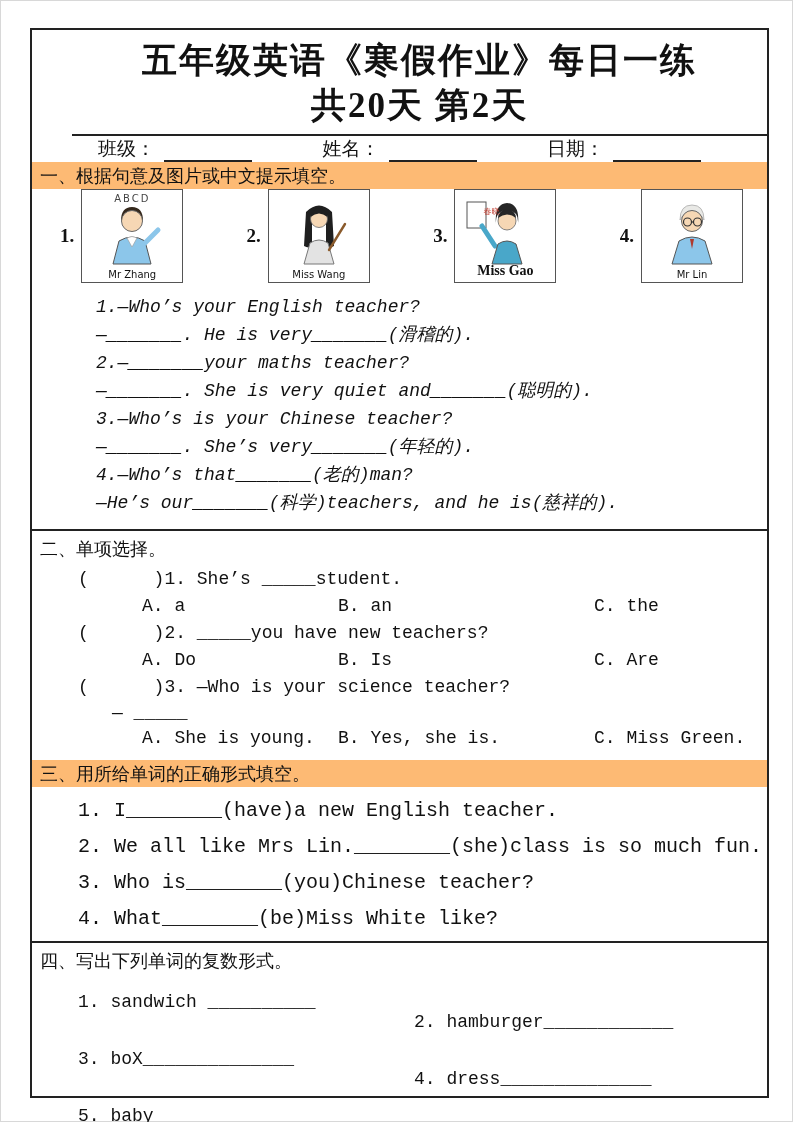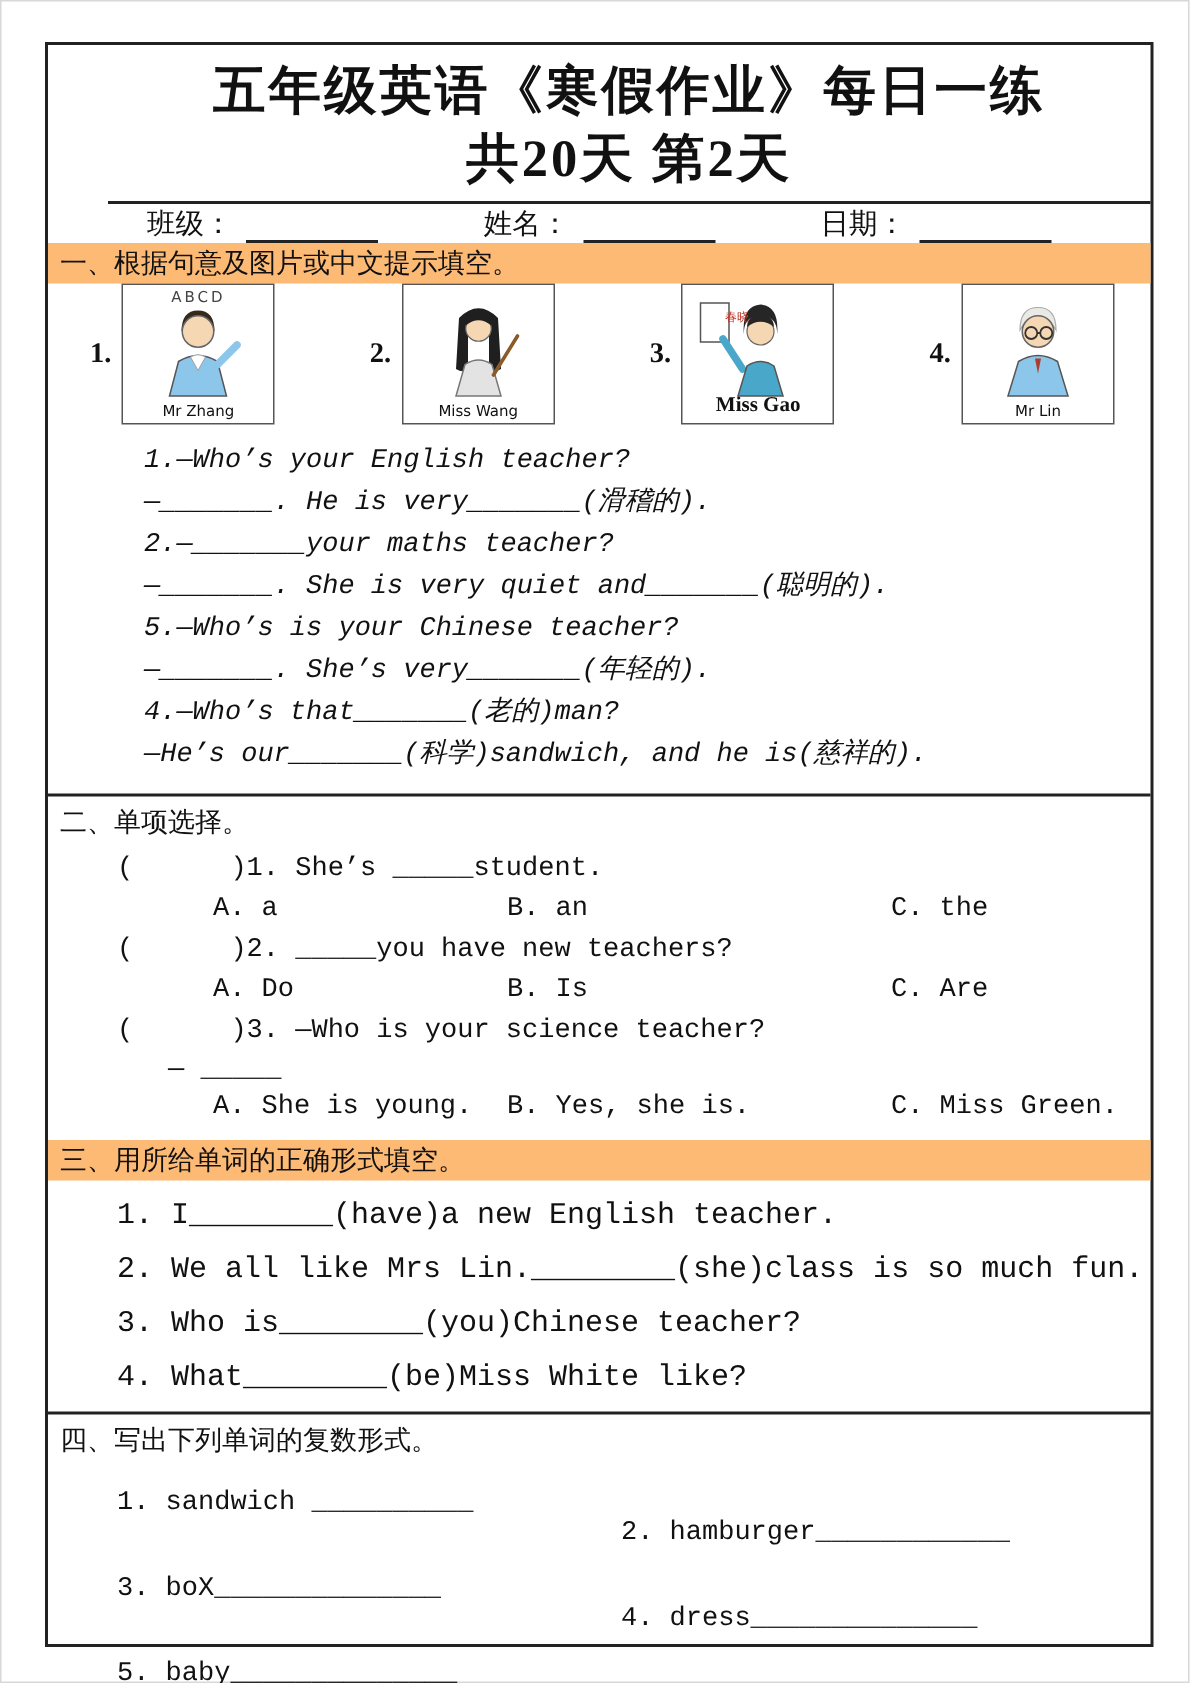--- a/index.html
+++ b/index.html
@@ -165,24 +165,24 @@
       </div>
     </div>
 
   </div>
 
   <div class="qlines">
     <div class="qline">1.—Who’s your English teacher?</div>
     <div class="qline">—_______. He is very_______(滑稽的).</div>
     <div class="qline">2.—_______your maths teacher?</div>
     <div class="qline">—_______. She is very quiet and_______(聪明的).</div>
-    <div class="qline">5.—Who’s is your Chinese teacher?</div>
+    <div class="qline">3.—Who’s is your Chinese teacher?</div>
     <div class="qline">—_______. She’s very_______(年轻的).</div>
     <div class="qline">4.—Who’s that_______(老的)man?</div>
-    <div class="qline">—He’s our_______(科学)sandwich, and he is(慈祥的).</div>
+    <div class="qline">—He’s our_______(科学)teachers, and he is(慈祥的).</div>
   </div>
 
   <div class="section-plain">二、单项选择。</div>
   <div class="sec2-body">
 
     <div class="stem">(      )1. She’s _____student.</div>
     <div class="opt-row">
       <span class="opt-a">A. a</span>
       <span class="opt-b">B. an</span>
       <span class="opt-c">C. the</span>

